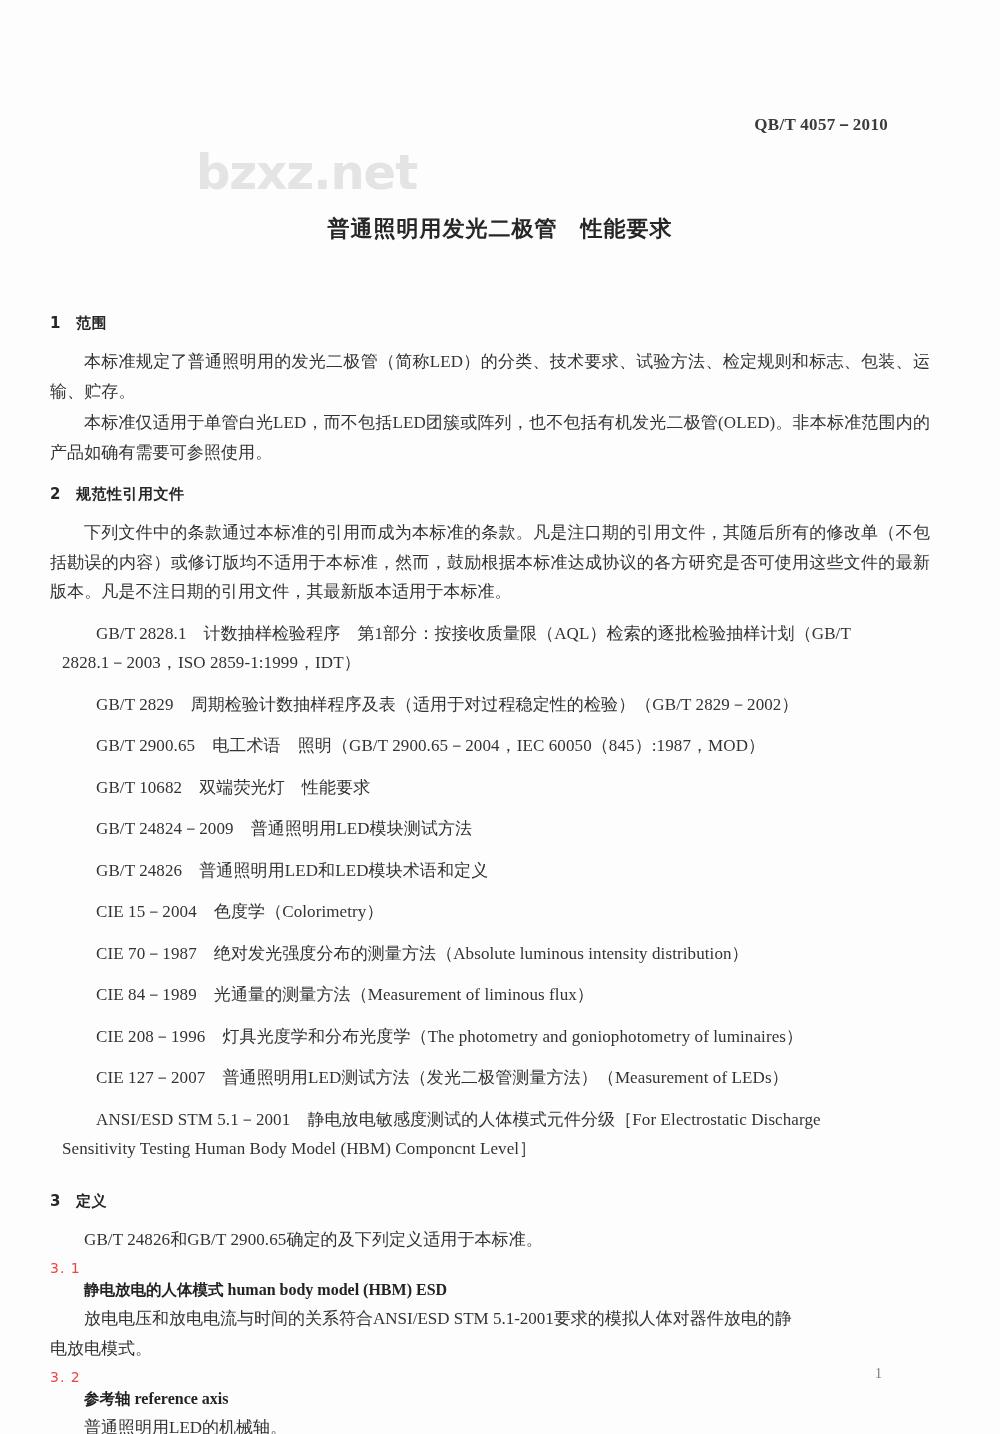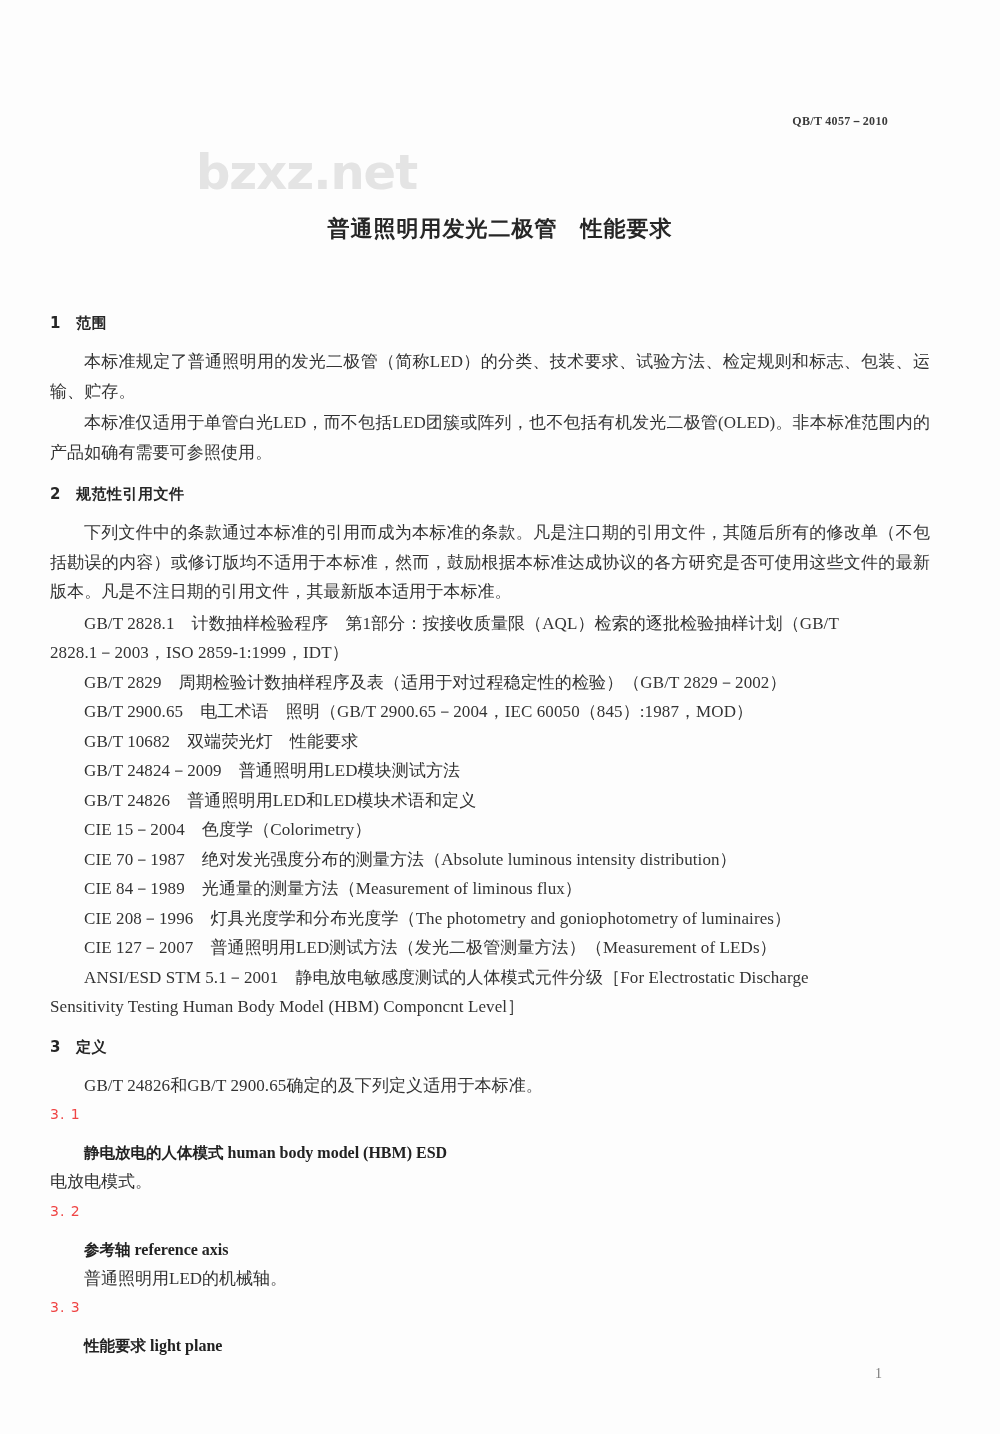--- a/index.html
+++ b/index.html
@@ -20,21 +20,21 @@
     inset: 0;
     background: #fdfdfd;
   }
   
   .std-no {
     position: absolute;
     top: 113px;
     right: 112px;
     font-family: "Liberation Serif", serif;
     font-weight: bold;
-    font-size: 12px;
+    font-size: 17px;
     letter-spacing: 0.3px;
     color: #3b3b3b;
     white-space: nowrap;
   }
   .watermark {
     position: absolute;
     top: 137px;
     left: 196px;
     font-family: "DejaVu Sans", sans-serif;
     font-weight: bold;
@@ -77,37 +77,37 @@
   p.para {
     margin: 0 0 2px 0;
     font-size: 17px;
     line-height: 29.5px;
     text-indent: 34px;
     text-align: justify;
     color: #333333;
     letter-spacing: 0.1px;
   }
   .ref {
-    margin: 0;
+    margin: 12px;
     font-size: 17px;
     line-height: 29.5px;
     text-indent: 34px;
     color: #333333;
     letter-spacing: 0.1px;
   }
   .ref .hang { display: block; text-indent: 0; }
   .clause-no {
     margin: 6px 0 0 0;
     font-family: "DejaVu Sans", sans-serif;
     font-size: 14px;
     color: #ef4444;
     letter-spacing: 1px;
   }
   .term {
-    margin: 17px 0 0 0;
+    margin: 0 0 0 0;
     padding-left: 34px;
     font-weight: bold;
     font-size: 16px;
     line-height: 28px;
     color: #222222;
   }
   .term .cn { font-family: "DejaVu Sans", sans-serif; font-size: 15.5px; }
   .term .en { font-family: "Liberation Serif", serif; }
   .def {
     margin: 0;
@@ -178,20 +178,21 @@
     <div class="h1">
       <span class="num">3</span><span>定义</span>
     </div>
     <p class="para">GB/T 24826和GB/T 2900.65确定的及下列定义适用于本标准。</p>
 
     <p class="clause-no">3. 1</p>
     <p class="term">
       <span class="cn">静电放电的人体模式</span>
       <span class="en">human body model (HBM) ESD</span>
     </p>
+    <p class="def">放电电压和放电电流与时间的关系符合ANSI/ESD STM 5.1-2001要求的模拟人体对器件放电的静</p>
     <p class="def cont">电放电模式。</p>
 
     <p class="clause-no">3. 2</p>
     <p class="term">
       <span class="cn">参考轴</span>
       <span class="en">reference axis</span>
     </p>
     <p class="def">普通照明用LED的机械轴。</p>
 
     <p class="clause-no">3. 3</p>

